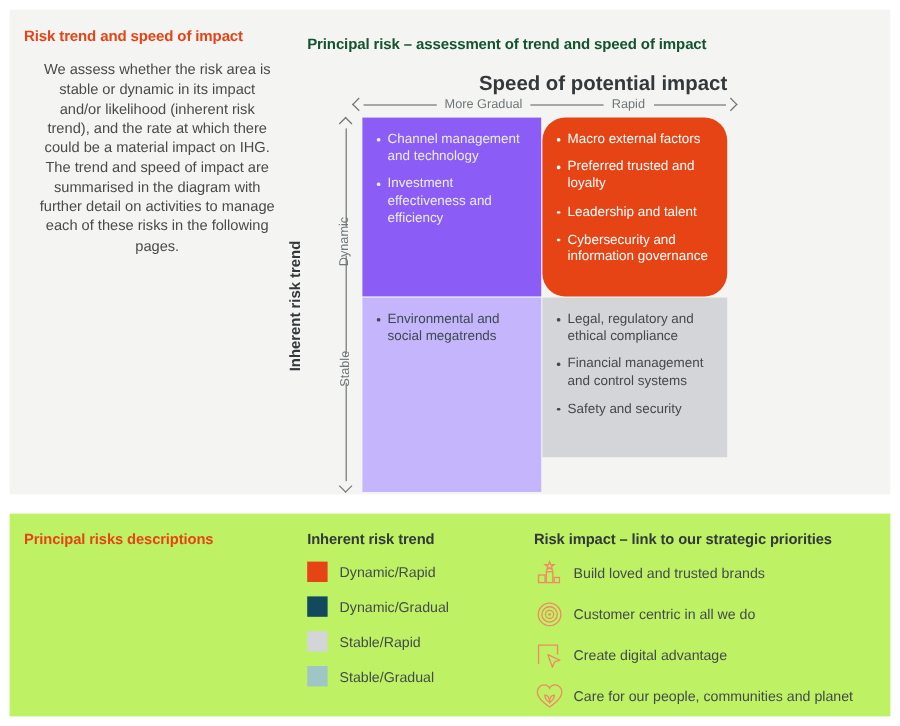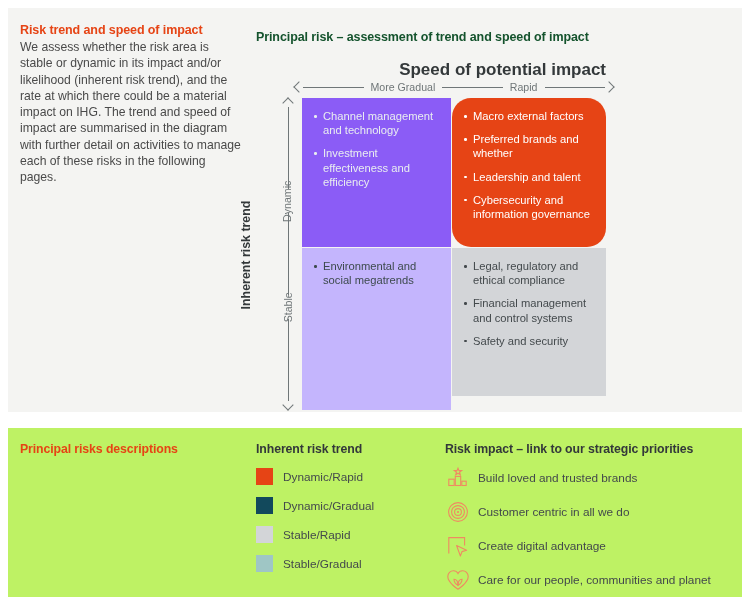--- a/index.html
+++ b/index.html
@@ -50,21 +50,22 @@
     font-size: 12.5px;
     font-weight: bold;
     letter-spacing: -0.1px;
     margin: 0 0 1px 0;
     line-height: 16px;
   }
   .intro-body {
     color: #4a4a4a;
     font-size: 12.2px;
     line-height: 16.3px;
-    margin: 0;
+    margin: 12px;
+    text-align: center;
   }
 
   
   .matrix-title {
     position: absolute;
     left: 248px;
     top: 22px;
     color: #14532d;
     font-size: 12.5px;
     font-weight: bold;
@@ -199,21 +200,21 @@
     height: 312px;
   }
   .quad {
     position: absolute;
     box-sizing: border-box;
     padding: 11px 12px 8px 12px;
   }
   .quad.tl { left: 0;     top: 0;     width: 149px; height: 149px; background: #8b5cf6; }
   .quad.tr { left: 150px; top: 0;     width: 154px; height: 149px; background: #e64415; border-radius: 19px; }
   .quad.bl { left: 0;     top: 150px; width: 149px; height: 162px; background: #c4b5fd; }
-  .quad.br { left: 150px; top: 150px; width: 154px; height: 148px; background: #d3d5d8; }
+  .quad.br { left: 150px; top: 150px; width: 154px; height: 133px; background: #d3d5d8; }
 
   .quad ul {
     list-style: none;
     margin: 0;
     padding: 0;
   }
   .quad li {
     position: relative;
     padding-left: 9px;
     margin-bottom: 9px;
@@ -332,21 +333,21 @@
     <div class="grid">
       <div class="quad tl">
         <ul>
           <li>Channel management and technology</li>
           <li>Investment effectiveness and efficiency</li>
         </ul>
       </div>
       <div class="quad tr">
         <ul>
           <li>Macro external factors</li>
-          <li>Preferred brands and whether</li>
+          <li>Preferred trusted and loyalty</li>
           <li>Leadership and talent</li>
           <li>Cybersecurity and information governance</li>
         </ul>
       </div>
       <div class="quad bl">
         <ul>
           <li>Environmental and social megatrends</li>
         </ul>
       </div>
       <div class="quad br">

